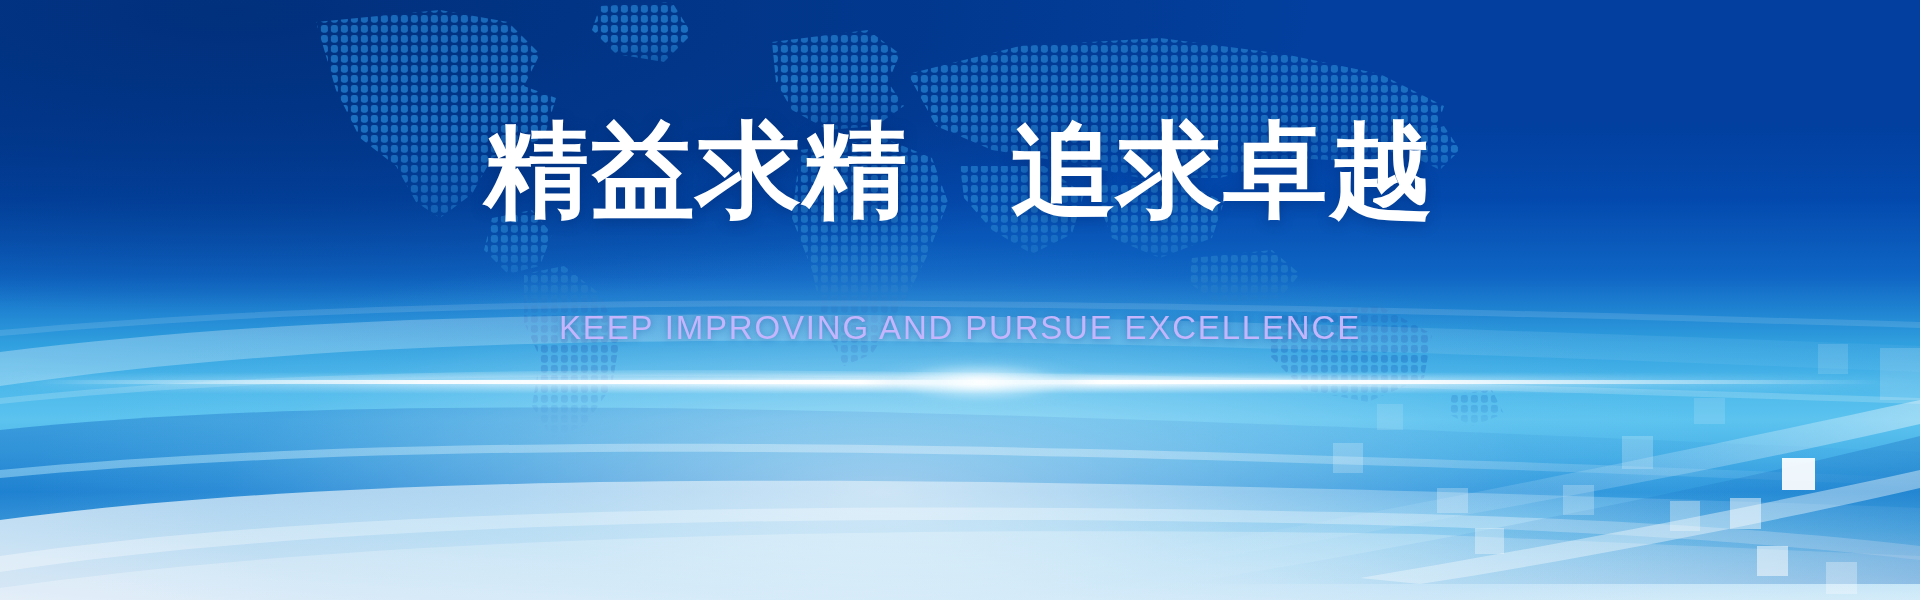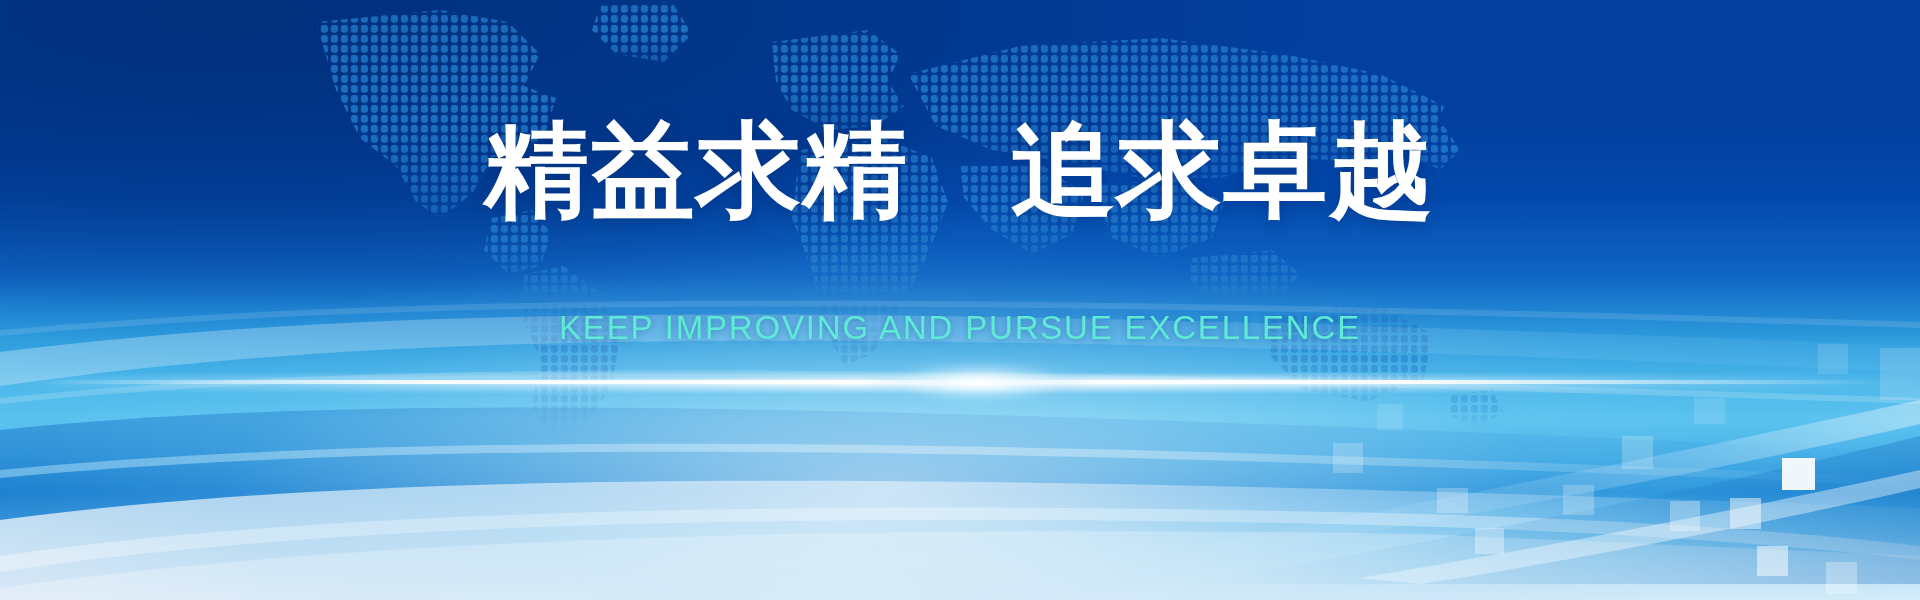--- a/index.html
+++ b/index.html
@@ -123,21 +123,21 @@
     font-weight:700;
     letter-spacing:.02em;
     white-space:nowrap;
     text-shadow:0 2px 14px rgba(2,40,110,.45);
   }
   .headline .gap{display:inline-block;width:46px;}
   .subline{
     position:absolute;
     left:0;right:0;top:309px;
     text-align:center;
-    color:#5eead4;
+    color:#c4b5fd;
     font-family:"Liberation Sans",sans-serif;
     font-size:33px;
     letter-spacing:.055em;
     font-weight:400;
     white-space:nowrap;
     text-shadow:0 1px 6px rgba(3,60,140,.35);
   }
 </style>
 </head>
 <body>

